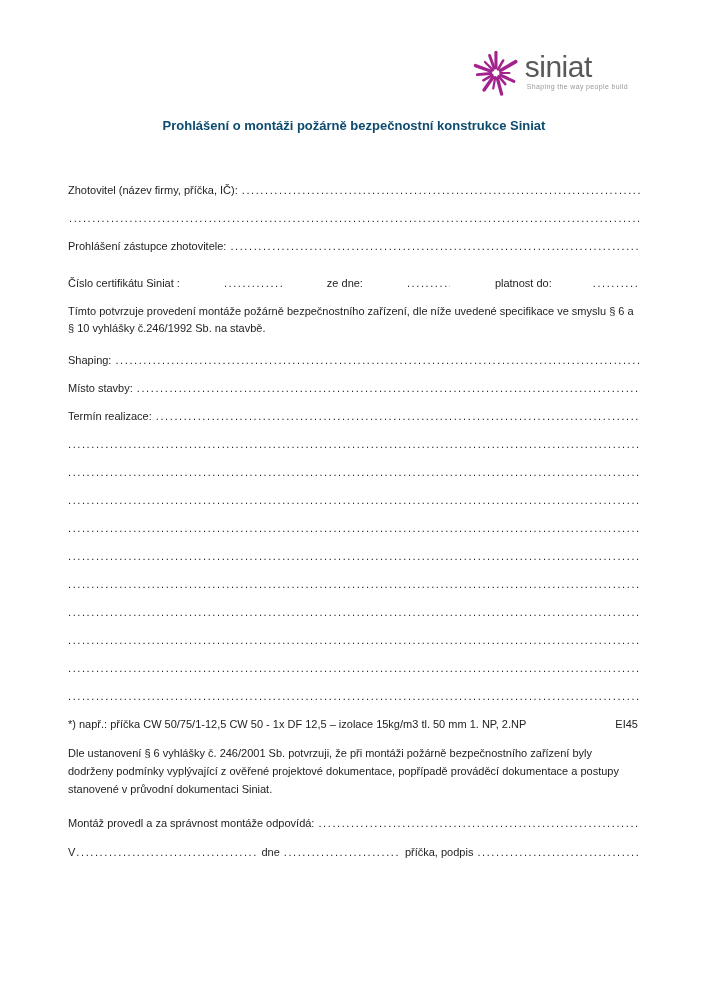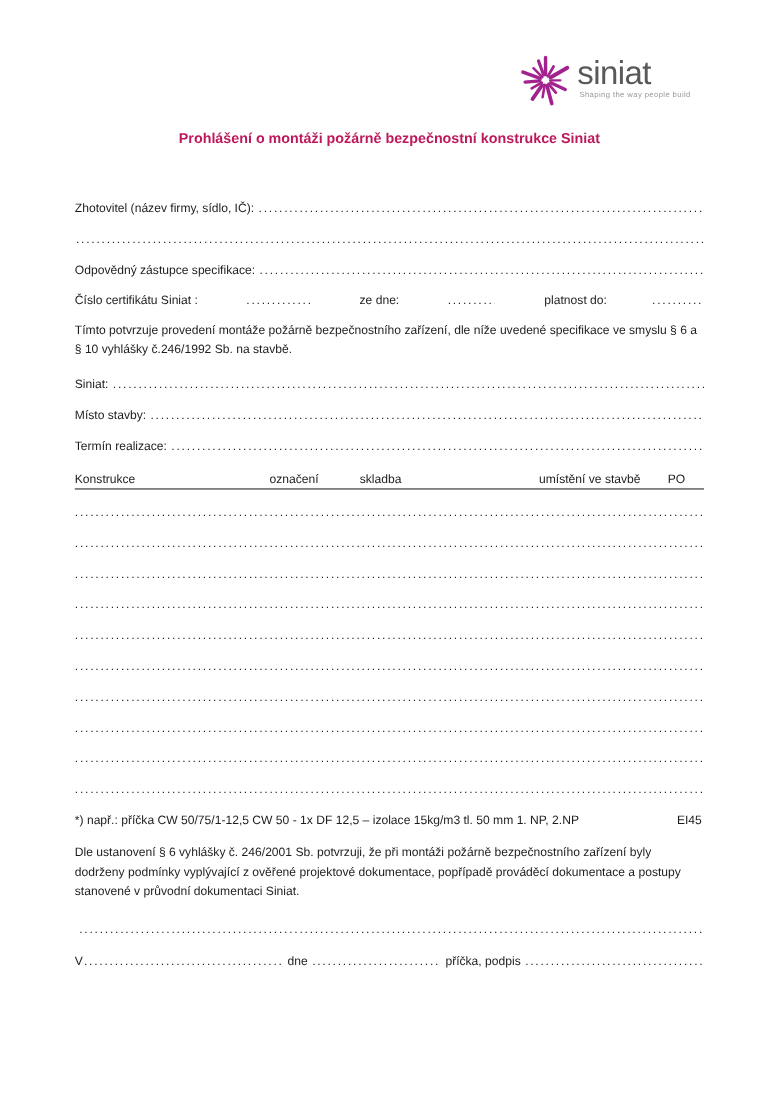--- a/index.html
+++ b/index.html
@@ -43,21 +43,21 @@
     white-space:nowrap;
   }
 
   
   .title {
     margin-top:18px;
     text-align:center;
     font-size:13px;
     line-height:16px;
     font-weight:700;
-    color:#be185d;
+    color:#0c4a6e;
   }
 
   
   .line {
     display:flex;
     align-items:baseline;
     white-space:nowrap;
     margin-top:15px;
   }
   .line .label { flex:0 0 auto; }
@@ -66,21 +66,21 @@
     overflow:hidden;
     white-space:nowrap;
     letter-spacing:1.6px;
     margin-left:4px;
     color:#222;
   }
   .dots.tight { margin-left:1px; }
   .line .label.mid { margin-left:5px;text-align:center; }
 
   .first-line   { margin-top:50px; }
-  .gap-med      { margin-top:14px;gap:40px; }
+  .gap-med      { margin-top:24px;gap:40px; }
 
   .para {
     margin-top:13px;
     line-height:17px;
     white-space:normal;
     color:#1d1d1f;
   }
   .para2 { margin-top:13px; line-height:18px; }
 
   .stavba-line { margin-top:17px; }
@@ -144,64 +144,57 @@
     </svg>
     <div class="logo-text">
       <span class="brand">siniat</span>
       <span class="tagline">Shaping the way people build</span>
     </div>
   </div>
 
   <div class="title">Prohlášení o montáži požárně bezpečnostní konstrukce Siniat</div>
 
   <div class="line first-line">
-    <span class="label">Zhotovitel (název firmy, sídlo, IČ):</span>
+    <span class="label">Zhotovitel (název firmy, příčka, IČ):</span>
     <span class="dots">............................................................................................................................................................................................................................................</span>
   </div>
   <div class="line">
     <span class="dots tight">............................................................................................................................................................................................................................................</span>
   </div>
 
   <div class="line">
-    <span class="label">Odpovědný zástupce specifikace:</span>
+    <span class="label">Prohlášení zástupce zhotovitele:</span>
     <span class="dots">............................................................................................................................................................................................................................................</span>
   </div>
 
   <div class="line gap-med">
     <span class="label">Číslo certifikátu Siniat :</span>
     <span class="dots" style="flex-grow:1.35;">............................................................................................................................................................................................................................................</span>
     <span class="label mid">ze dne:</span>
     <span class="dots" style="flex-grow:1;">............................................................................................................................................................................................................................................</span>
     <span class="label mid">platnost do:</span>
     <span class="dots tight" style="flex-grow:1.1;">............................................................................................................................................................................................................................................</span>
   </div>
 
   <div class="para">Tímto potvrzuje provedení montáže požárně bezpečnostního zařízení, dle níže uvedené specifikace ve smyslu § 6 a § 10 vyhlášky č.246/1992 Sb. na stavbě.</div>
 
   <div class="line stavba-line">
-    <span class="label">Siniat:</span>
+    <span class="label">Shaping:</span>
     <span class="dots">............................................................................................................................................................................................................................................</span>
   </div>
   <div class="line">
     <span class="label">Místo stavby:</span>
     <span class="dots">............................................................................................................................................................................................................................................</span>
   </div>
   <div class="line">
     <span class="label">Termín realizace:</span>
     <span class="dots">............................................................................................................................................................................................................................................</span>
   </div>
 
 
-  <div class="table-header">
-    <span class="col1">Konstrukce</span>
-    <span class="col2">označení</span>
-    <span class="col3">skladba</span>
-    <span class="col4">umístění ve stavbě</span>
-    <span class="col5">PO</span>
-  </div>
 
   <div>
       <div class="dotrow">
         <span class="dots">............................................................................................................................................................................................................................................</span>
       </div>
       <div class="dotrow">
         <span class="dots">............................................................................................................................................................................................................................................</span>
       </div>
       <div class="dotrow">
         <span class="dots">............................................................................................................................................................................................................................................</span>
@@ -230,20 +223,21 @@
     </div>
 
   <div class="footnote">
     <span class="fn-text">*) např.: příčka CW 50/75/1-12,5 CW 50 - 1x DF 12,5 – izolace 15kg/m3 tl. 50 mm 1. NP, 2.NP</span>
     <span class="fn-po">EI45</span>
   </div>
 
   <div class="para para2">Dle ustanovení § 6 vyhlášky č. 246/2001 Sb. potvrzuji, že při montáži požárně bezpečnostního zařízení byly dodrženy podmínky vyplývající z ověřené projektové dokumentace, popřípadě prováděcí dokumentace a postupy stanovené v průvodní dokumentaci Siniat.</div>
 
   <div class="line montaz-line">
+    <span class="label">Montáž provedl a za správnost montáže odpovídá:</span>
     <span class="dots">............................................................................................................................................................................................................................................</span>
   </div>
 
   <div class="line sign-line">
     <span class="label">V</span>
     <span class="dots tight" style="flex-grow:1.55;">............................................................................................................................................................................................................................................</span>
     <span class="label mid">dne</span>
     <span class="dots" style="flex-grow:1;">............................................................................................................................................................................................................................................</span>
     <span class="label mid">příčka, podpis</span>
     <span class="dots" style="flex-grow:1.4;">............................................................................................................................................................................................................................................</span>

